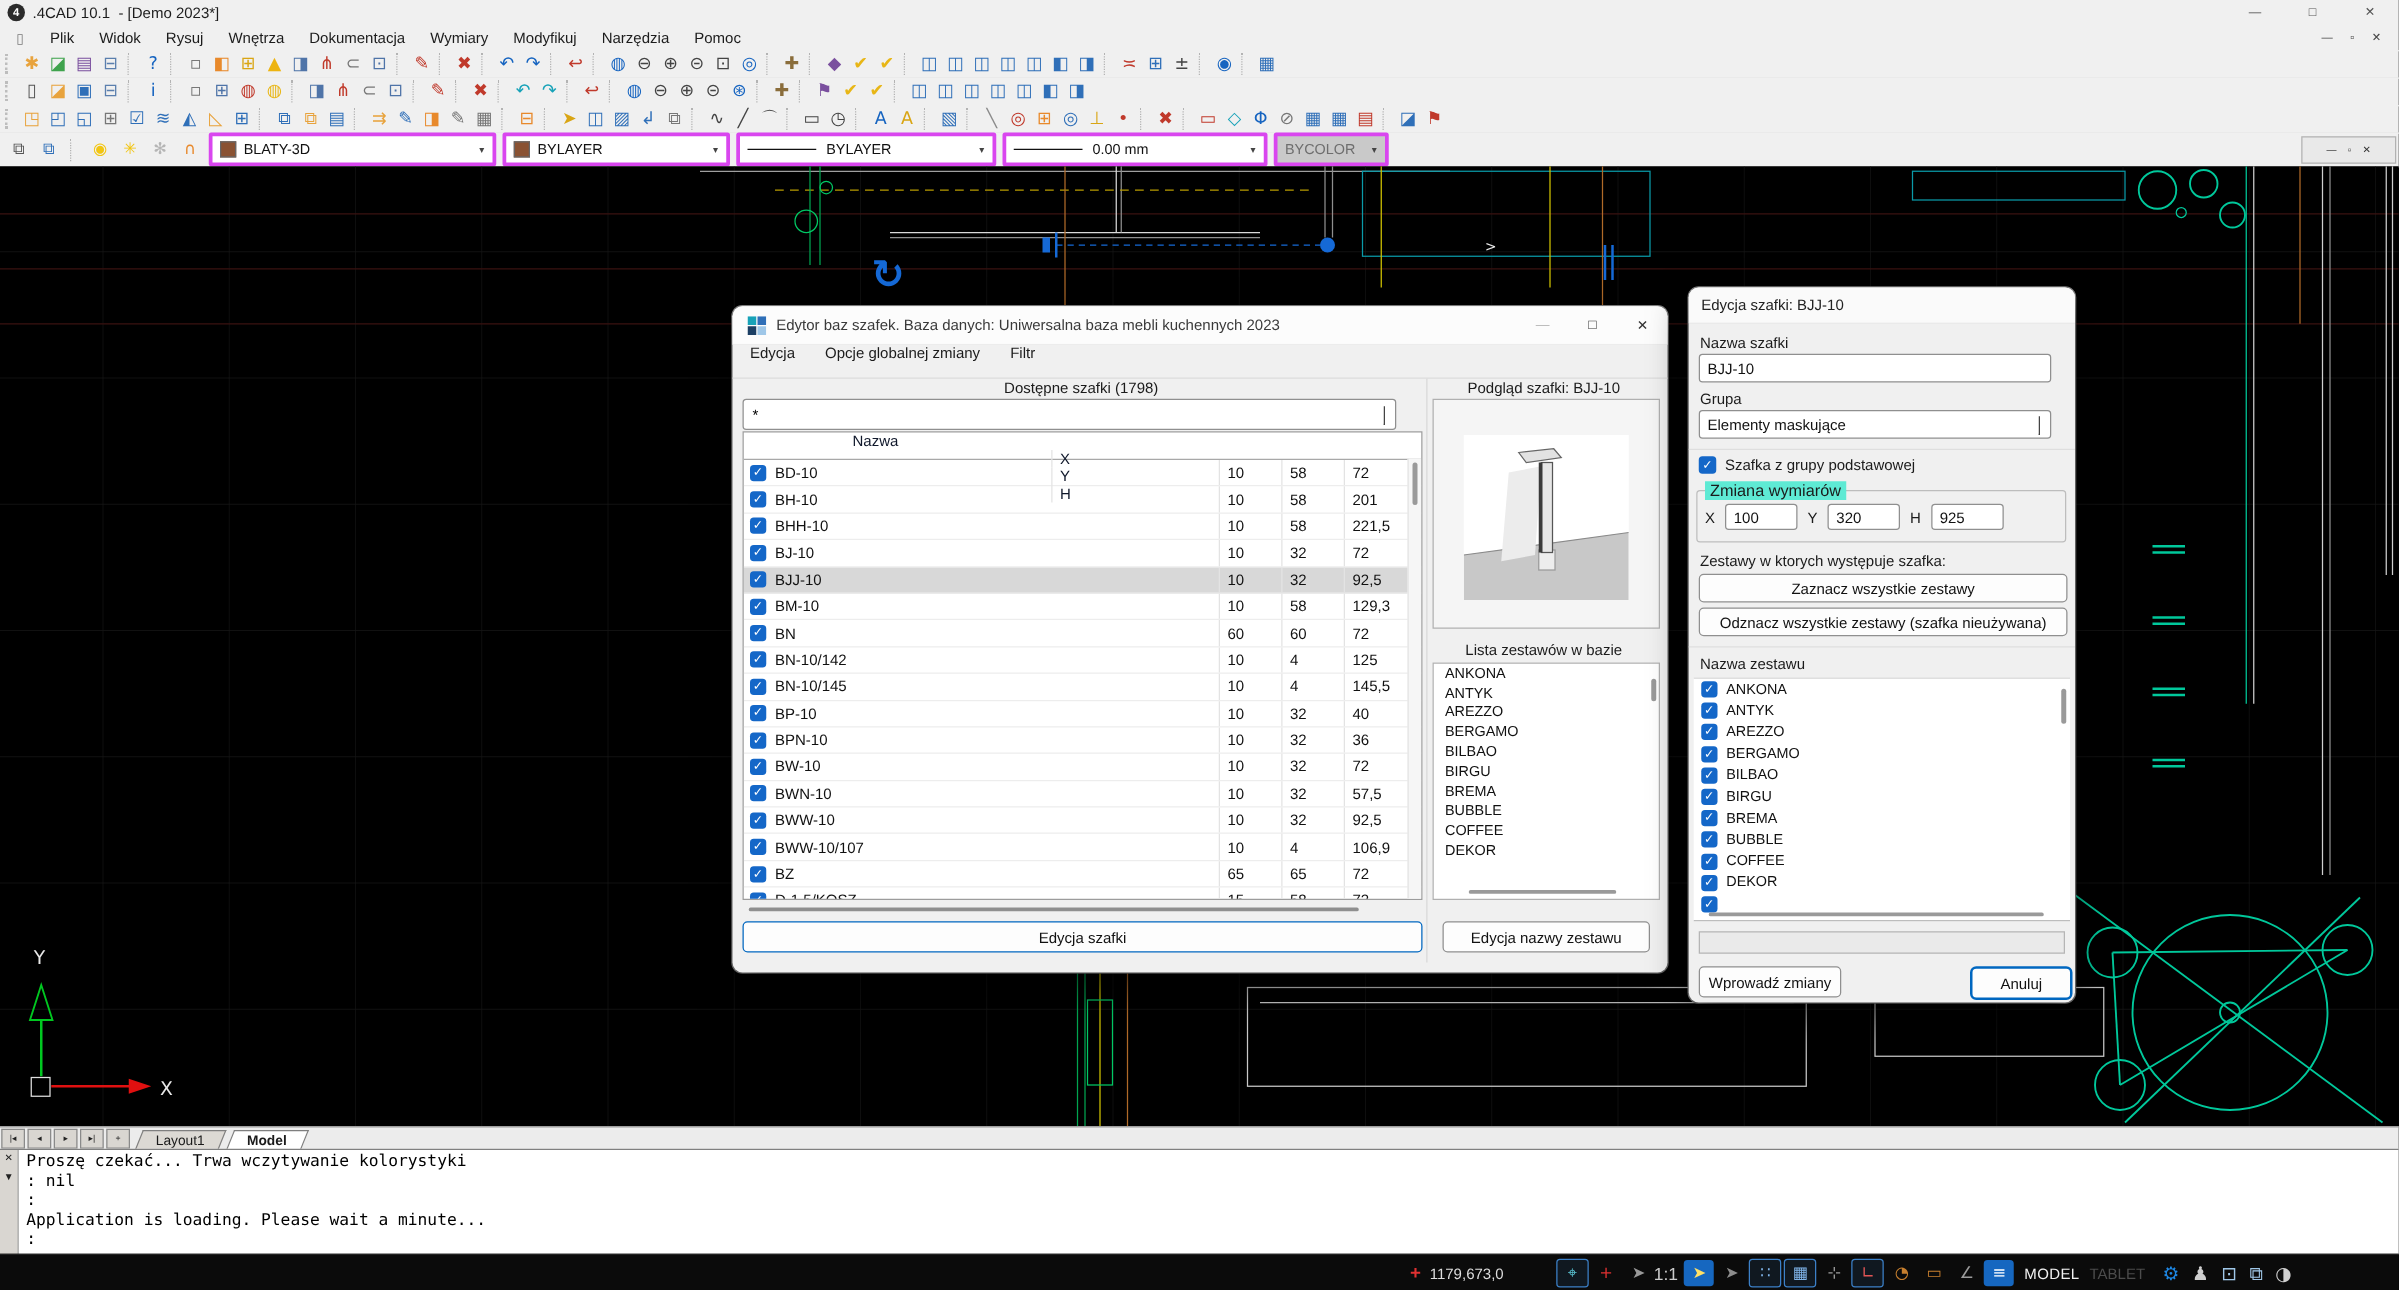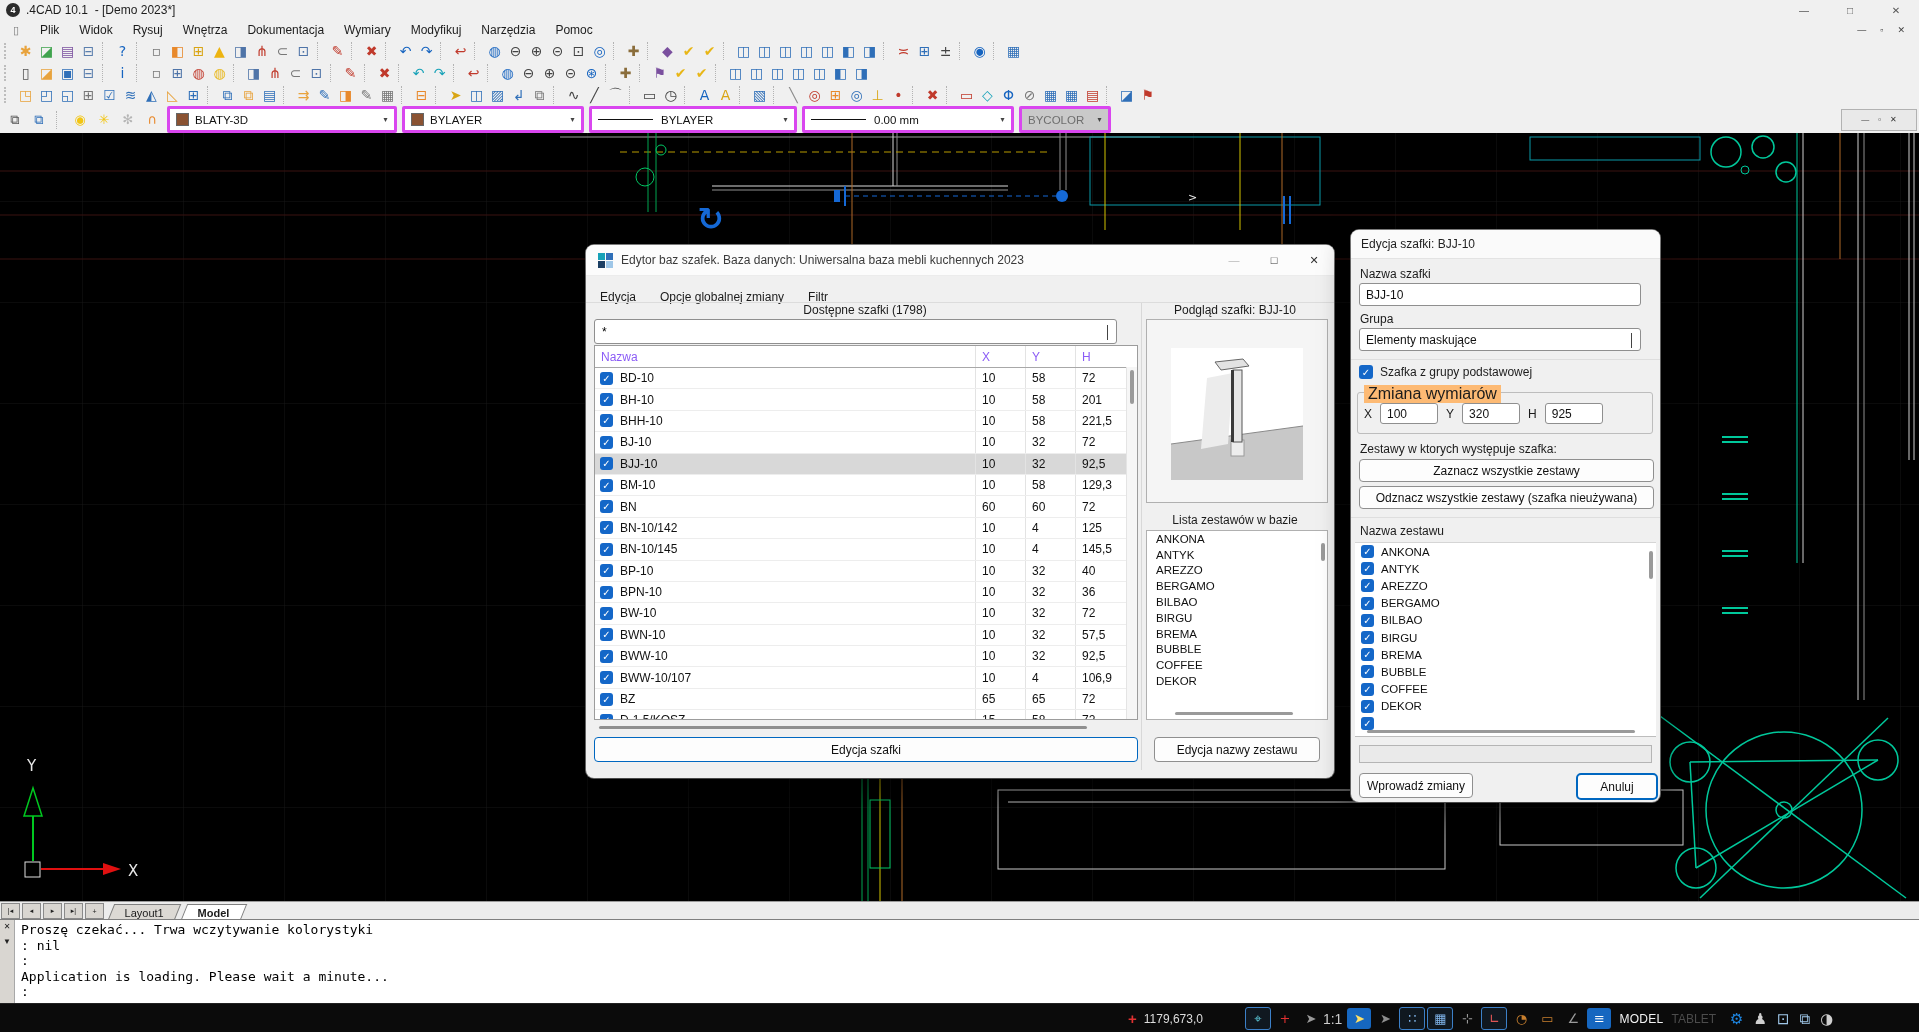--- a/index.html
+++ b/index.html
@@ -52,33 +52,33 @@
          display:flex;align-items:center;justify-content:center;flex:none;font-family:"DejaVu Sans",sans-serif;}
   .btn{background:#fdfdfd;border:1px solid #8f8f8f;border-radius:4px;font-size:12px;color:#111;
        display:flex;align-items:center;justify-content:center;}
   .chev{width:7px;height:7px;border-right:1.5px solid #444;border-bottom:1.5px solid #444;transform:rotate(45deg);margin-top:-3px;}
 
   #editor{left:586px;top:245px;width:748px;height:533px;}
   #editor .titlebar{position:absolute;left:0;top:0;right:0;height:30px;background:#fcfcfc;border-radius:8px 8px 0 0;
                     display:flex;align-items:center;padding-left:12px;border-bottom:1px solid #ececec;}
   #editor .dtitle{font-size:12px;color:#3a3a3a;margin-left:8px;}
   .dlg-btn{width:40px;height:30px;display:flex;align-items:center;justify-content:center;font-size:11px;color:#333;}
-  #editor-menu{position:absolute;left:2px;top:30px;height:43px;display:flex;align-items:center;font-size:12px;color:#1b1b1b;}
+  #editor-menu{position:absolute;left:2px;top:30px;height:43px;display:flex;font-size:12px;color:#1b1b1b;}
   #editor-menu .dmenu-item{padding:0 12px;}
   #editor .menusep{position:absolute;left:0;right:0;top:57px;height:1px;background:#dcdcdc;}
   .colsep{position:absolute;left:555px;top:58px;height:467px;width:1px;background:#d8d8d8;}
   .sect-h{position:absolute;top:58px;font-size:12px;color:#1b1b1b;text-align:center;}
 
   #filter-combo{position:absolute;left:8px;top:74px;width:514px;height:23px;background:#fff;border:1px solid #8f8f8f;
                 border-radius:3px;display:flex;align-items:center;font-size:12px;padding-left:7px;}
   #filter-combo .dd{margin-left:auto;margin-right:8px;}
 
   #cab-table{position:absolute;left:8px;top:100px;width:542px;height:373px;background:#fff;border:1px solid #9c9c9c;overflow:hidden;}
   .trow{display:flex;align-items:center;height:20.4px;border-bottom:1px solid #ededed;font-size:12px;color:#111;}
-  .trow.head{height:21px;border-bottom:1px solid #a8a8a8;color:#8b5cf6;}
+  .trow.head{height:21px;border-bottom:1px solid #a8a8a8;color:#0f172a;flex-direction:column;}
   .trow.sel{background:#d8d8d8;}
   .cname{width:380px;display:flex;align-items:center;gap:7px;padding-left:5px;box-sizing:border-box;height:100%;}
   .cx,.cy{width:50px;padding-left:6px;box-sizing:border-box;border-left:1px solid #e3e3e3;height:100%;display:flex;align-items:center;}
   .ch{width:50px;padding-left:6px;box-sizing:border-box;border-left:1px solid #e3e3e3;height:100%;display:flex;align-items:center;}
   #cab-vsb{position:absolute;right:0;top:21px;bottom:0;width:10px;background:#f6f6f6;border-left:1px solid #e4e4e4;}
   #cab-vsb .thumb{position:absolute;left:3px;top:3px;width:4px;height:34px;background:#9a9a9a;border-radius:2px;}
   #cab-hsb{position:absolute;left:8px;top:478px;width:542px;height:9px;background:#f0f0f0;}
   #cab-hsb .thumb{position:absolute;left:5px;top:3px;width:488px;height:3px;background:#8f8f8f;border-radius:2px;}
   #edit-cab-btn{position:absolute;left:8px;top:492px;width:542px;height:23px;border:1px solid #0067c0;}
 
@@ -93,21 +93,21 @@
   #edit-set-btn{position:absolute;left:568px;top:492px;width:164px;height:23px;}
 
   #editdlg{left:1351px;top:230px;width:309px;height:572px;}
   #editdlg .titlebar{position:absolute;left:0;top:0;right:0;height:28px;background:#fafafa;border-radius:8px 8px 0 0;
                      border-bottom:1px solid #e3e3e3;display:flex;align-items:center;padding-left:10px;font-size:12px;color:#222;}
   .input{background:#fff;border:1px solid #8f8f8f;border-radius:3px;font-size:12px;color:#111;
          font-family:"Liberation Sans",sans-serif;padding:0 0 0 6px;display:flex;align-items:center;box-sizing:border-box;}
   #grp-combo .dd{margin-left:auto;margin-right:8px;}
   .fsep{position:absolute;left:0;right:0;height:1px;background:#dedede;}
   .groupbox{position:absolute;border:1px solid #bdbdbd;border-radius:3px;}
-  .groupbox .legend{position:absolute;top:-8px;left:6px;background:#fdba74;padding:0 4px;font-size:16px;color:#1b1b1b;}
+  .groupbox .legend{position:absolute;top:-8px;left:6px;background:#5eead4;padding:0 4px;font-size:13px;color:#1b1b1b;}
   .mini{width:58px;height:21px;}
   #edit-sets-wrap{position:absolute;left:4px;top:312px;width:301px;height:193px;background:#fff;overflow:hidden;
                   border-top:1px solid #d5d5d5;border-bottom:1px solid #bdbdbd;}
   .cset-item{height:17.2px;display:flex;align-items:center;gap:7px;padding-left:6px;font-size:11.5px;color:#111;}
   #edit-sets-wrap .vsb{position:absolute;right:3px;top:8px;width:4px;height:28px;background:#9a9a9a;border-radius:2px;}
   #edit-sets-wrap .hsb{position:absolute;left:12px;bottom:3px;width:268px;height:3px;background:#9a9a9a;border-radius:2px;}
   #progress{position:absolute;left:8px;top:515px;width:291px;height:16px;background:#eaeaea;border:1px solid #b5b5b5;}
   #apply-btn{position:absolute;left:8px;top:543px;width:112px;height:23px;}
   #cancel-btn{position:absolute;left:225px;top:543px;width:78px;height:23px;border:2px solid #0067c0;border-radius:5px;}
 

